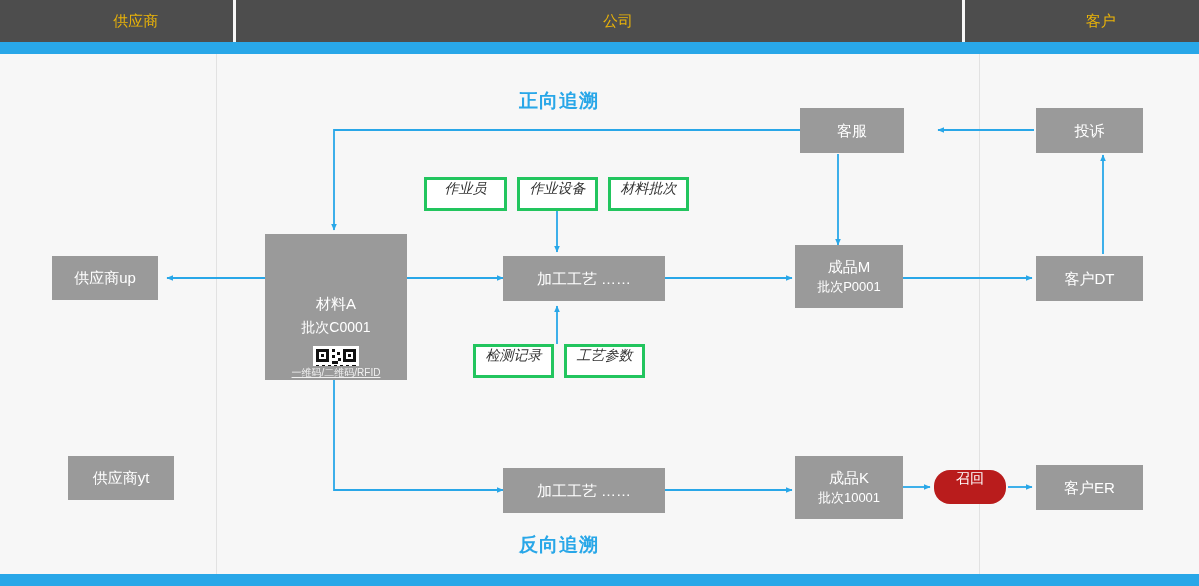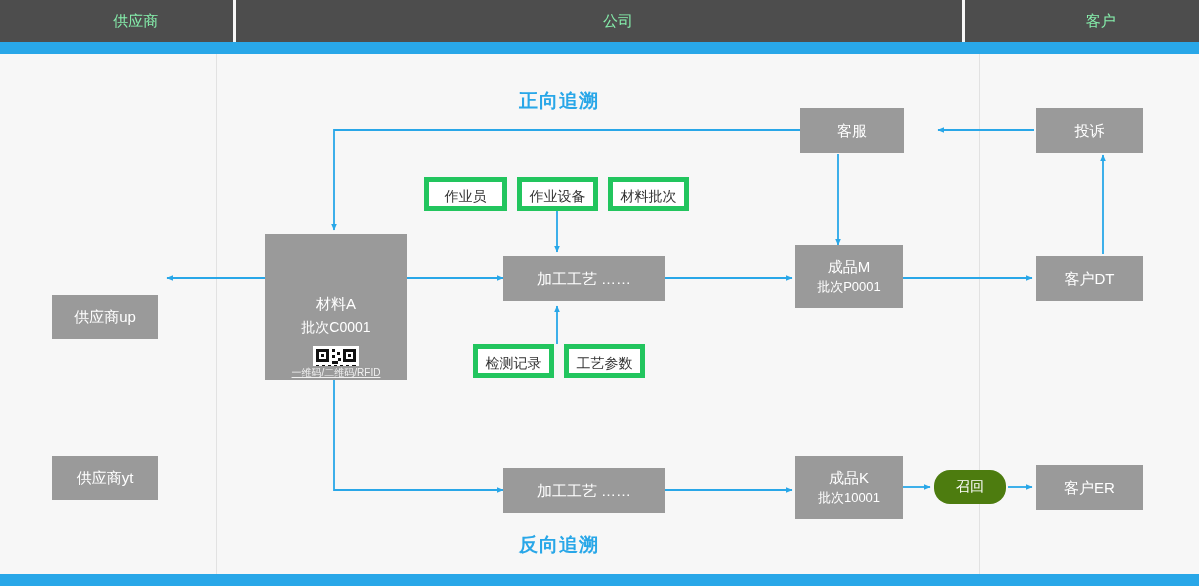--- a/index.html
+++ b/index.html
@@ -22,21 +22,21 @@
   .header {
     position: absolute;
     left: 0; top: 0;
     width: 1199px;
     height: 42px;
     display: flex;
     gap: 3px;
   }
   .header-cell {
     background: #4d4d4d;
-    color: #86efac;
+    color: #eab308;
     font-size: 15px;
     display: flex;
     align-items: center;
     justify-content: center;
     position: relative;
     padding-left: 38px;
   }
   .header-cell.supplier { width: 216px; }
   .header-cell.company  { width: 760px; }
   .header-cell.customer { width: 217px; }
@@ -82,27 +82,28 @@
     font-size: 15px;
     line-height: 1.45;
     box-sizing: border-box;
     text-align: center;
   }
   .node .sub { font-size: 13px; }
 
   .whitebox {
     position: absolute;
     background: #ffffff;
-    border: 5px solid #22c55e;
+    border: 3px solid #22c55e;
     color: #333333;
     font-size: 14px;
     display: flex;
-    align-items: flex-end;
+    align-items: flex-start;
     justify-content: center;
     box-sizing: border-box;
+    font-style: italic;
   }
 
   .title-label {
     position: absolute;
     color: #29a7e8;
     font-size: 19px;
     font-weight: bold;
     letter-spacing: 1px;
   }
 
@@ -126,26 +127,26 @@
     background: #ffffff;
     position: relative;
     overflow: hidden;
   }
   .matcard .qr svg { display: block; }
   .matcard .t3 { font-size: 10px; color: #f0f0f0; text-decoration: underline; }
 
   
   .pill {
     position: absolute;
-    background: #4d7c0f;
+    background: #b91c1c;
     color: #ffffff;
     border-radius: 16px;
     font-size: 14px;
     display: flex;
-    align-items: center;
+    align-items: flex-start;
     justify-content: center;
   }
 
   
   .arrow-svg {
     position: absolute;
     left: 0; top: 0;
     width: 1199px;
     height: 586px;
     pointer-events: none;
@@ -211,25 +212,25 @@
 
       <path d="M903,487 L930,487"></path>
 
       <path d="M1008,487 L1032,487"></path>
     </g>
   </svg>
 
   <div class="title-label" style="left:519px; top:88px;">正向追溯</div>
   <div class="title-label" style="left:519px; top:532px;text-align:right;">反向追溯</div>
 
-  <div class="node" style="left:52px; top:256px; width:106px; height:44px;margin-top:39px;">
+  <div class="node" style="left:52px; top:256px; width:106px; height:44px;">
     <span>供应商up</span>
   </div>
 
-  <div class="node" style="left:52px; top:456px; width:106px; height:44px;">
+  <div class="node" style="left:68px; top:456px; width:106px; height:44px;">
     <span>供应商yt</span>
   </div>
 
   <div class="matcard" style="left:265px; top:234px; width:142px; height:146px;">
     <div class="t1">材料A</div>
     <div class="t2">批次C0001</div>
     <div class="qr">
       <svg width="46" height="46" viewBox="0 0 46 46">
         <rect x="0" y="0" width="46" height="46" fill="#ffffff"></rect>
         <g fill="#111111">

